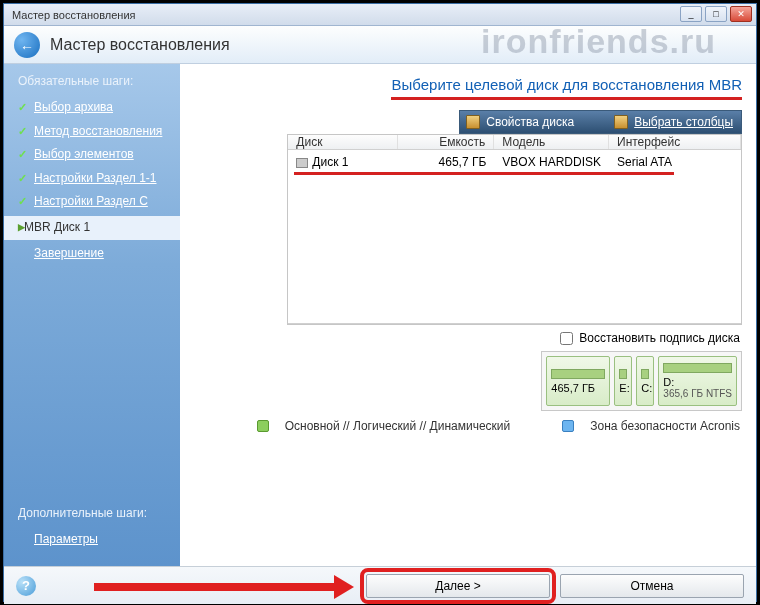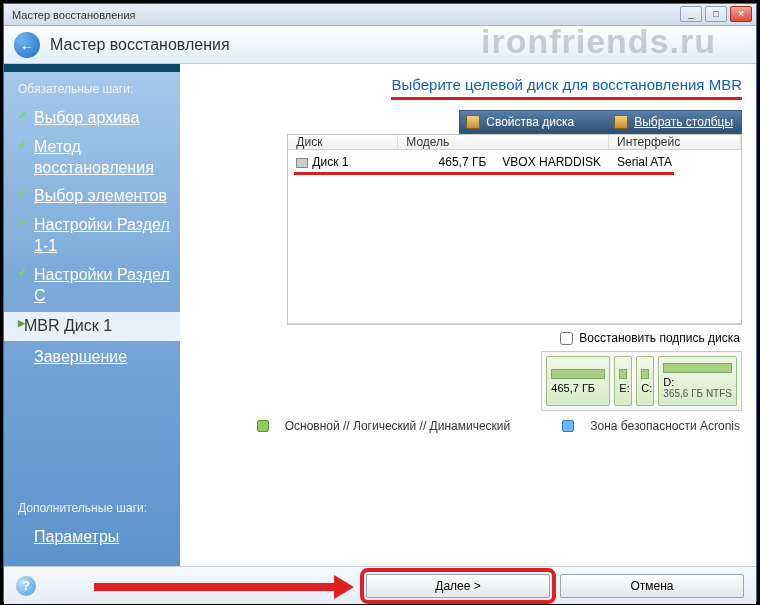--- a/index.html
+++ b/index.html
@@ -8,24 +8,24 @@
 .titlebar { height: 22px; background: linear-gradient(to bottom, #e8eef7, #d1dceb); border-bottom: 1px solid #a0b5d0; display: flex; align-items: center; padding: 0 4px; position: relative; }
 .titlebar .title { font-size: 11px; color: #333; padding-left: 4px; }
 .titlebar .controls { position: absolute; right: 4px; top: 2px; display: flex; gap: 3px; }
 .titlebar .ctrl { width: 22px; height: 16px; background: linear-gradient(to bottom,#f1f5fb,#d8e2f0); border:1px solid #8aa3c4; border-radius:2px; font-size:9px; text-align:center; line-height:14px; position: relative; }
 .titlebar .close { background: linear-gradient(to bottom,#f5a59a,#d84a38); border-color:#a03020; color:#fff; }
 .header { height: 38px; background: linear-gradient(to bottom,#fdfefe,#e2edf8); border-bottom: 1px solid #c0cfe0; display: flex; align-items: center; padding: 0 10px; position: relative; }
 .back-btn { width: 26px; height: 26px; border-radius: 50%; background: radial-gradient(circle at 30% 30%, #6fb5f0, #1a6fc0); display:flex;align-items:center;justify-content:center; color:#fff; font-weight:bold; font-size:14px; }
 .header h1 { font-size: 16px; font-weight: normal; color: #333; margin-left: 10px; }
 .watermark { position: absolute; top: 18px; right: 40px; font-size: 34px; font-weight: bold; color: rgba(150,160,175,0.5); letter-spacing: 1px; pointer-events: none; font-family: Arial; }
 .content { display: flex; height: 502px; }
-.sidebar { width: 176px; background: linear-gradient(to bottom, #a6c8ea 0%, #7dabd9 40%, #5d93cc 100%); padding: 10px 10px 14px 14px; color: #fff; position: relative; margin-top: 8px; }
+.sidebar { width: 176px; background: linear-gradient(to bottom, #a6c8ea 0%, #7dabd9 40%, #5d93cc 100%); padding: 10px 10px 14px 14px; color: #fff; position: relative; }
 .sidebar .section-label { font-size: 12px; color: #eaf2fb; margin-bottom: 8px; }
 .sidebar .steps { list-style: none; }
-.sidebar .step { padding: 4px 0 4px 16px; position: relative; font-size: 16px; text-decoration: underline; color: #fff; cursor: pointer; line-height: 1.3; }
+.sidebar .step { padding: 4px 0 4px 16px; position: relative; font-size: 12px; text-decoration: underline; color: #fff; cursor: pointer; line-height: 1.3; }
 .sidebar .step:before { content:'✓'; position:absolute; left:0; top:4px; color:#6fe04f; font-weight:bold; font-size:11px; }
 .sidebar .step.active { background: #e8f1fb; color: #333; text-decoration: none; margin: 2px -10px 2px -14px; padding-left: 20px; }
 .sidebar .step.active:before { content:'▶'; color:#5aa030; left:14px; font-size:9px; top:6px; }
 .sidebar .step.pending:before { content:''; }
 .sidebar .bottom { position: absolute; bottom: 14px; left: 14px; }
 .main { flex: 1; background: #fff; padding: 12px 14px 8px 14px; display: flex; flex-direction: column; align-items: flex-end; }
 .main-title { font-size: 15px; color: #1260b5; padding-bottom: 4px; border-bottom: 3px solid #d42120; display: inline-block; margin-bottom: 10px; }
 .toolbar { height: 24px; background: linear-gradient(to bottom,#5a7fa8,#2d4f72); display: flex; align-items: center; color: #fff; font-size: 12px; border:1px solid #3a5a7a;gap:40px; }
 .toolbar .tb-left { display:flex; align-items:center; padding-left:6px; gap:6px; }
 .toolbar .tb-right { margin-left:auto; padding-right:8px; display:flex; align-items:center; gap:6px; cursor:pointer; text-decoration: underline; }
@@ -112,20 +112,21 @@
         </div>
         <div class="tb-right">
           <span class="tb-icon"></span>
           <span>Выбрать столбцы</span>
         </div>
       </div>
 
       <div class="table">
         <div class="table-head">
           <div class="th col-disk">Диск</div>
+          <div class="th col-cap">Емкость</div>
           <div class="th col-model">Модель</div>
           <div class="th col-iface">Интерфейс</div>
         </div>
         <div class="table-body">
           <div class="table-row">
             <div class="td col-disk"><span class="disk-icon"></span><span>Диск 1</span></div>
             <div class="td col-cap">465,7 ГБ</div>
             <div class="td col-model">VBOX HARDDISK</div>
             <div class="td col-iface">Serial ATA</div>
           </div>

